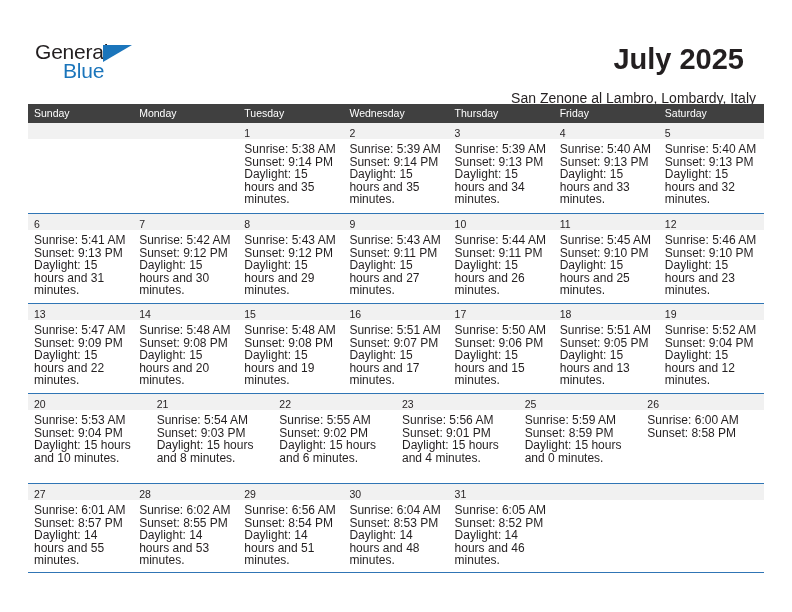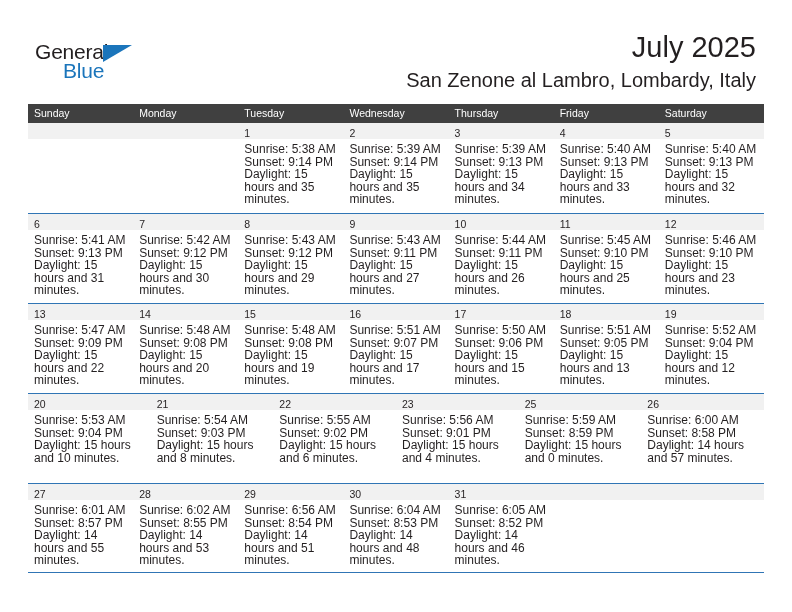--- a/index.html
+++ b/index.html
@@ -63,26 +63,26 @@
   .title-block {
     position: absolute;
     right: 36px;
     top: 30px;
     text-align: right;
   }
   .cal-title {
     font-size: 29px;
     color: #231f20;
     line-height: 34px;
-    font-weight: normal;
-    margin: 0;
+    font-weight: bold;
+    margin: 12px;
     white-space: nowrap;
   }
   .cal-subtitle {
-    font-size: 20px;
+    font-size: 14px;
     color: #231f20;
     line-height: 20px;
     margin: 6px 0 0 0;
     white-space: nowrap;
   }
 
   
   .calendar {
     position: absolute;
     left: 28px;
@@ -401,21 +401,20 @@
         <div>Sunrise: 5:59 AM</div>
         <div>Sunset: 8:59 PM</div>
         <div class="daylight">Daylight: 15 hours and 0 minutes.</div>
       </div>
     </div>
     <div class="day-cell">
       <div class="day-number-band"><span class="day-number">26</span></div>
       <div class="day-info">
         <div>Sunrise: 6:00 AM</div>
         <div>Sunset: 8:58 PM</div>
-        <div class="daylight">Daylight: 14 hours and 57 minutes.</div>
       </div>
     </div>
   </div>
 
   <div class="week-row last">
     <div class="day-cell">
       <div class="day-number-band"><span class="day-number">27</span></div>
       <div class="day-info">
         <div>Sunrise: 6:01 AM</div>
         <div>Sunset: 8:57 PM</div>

